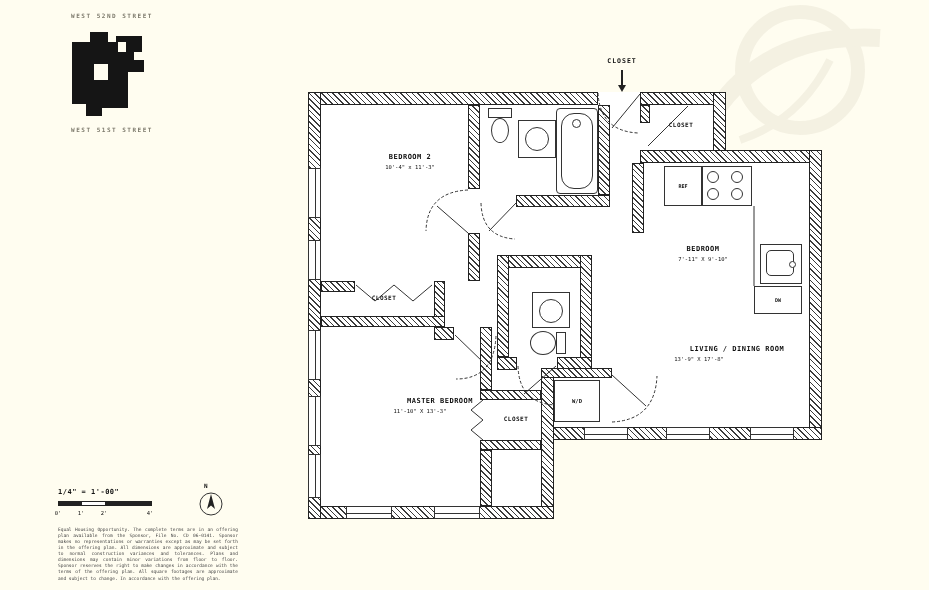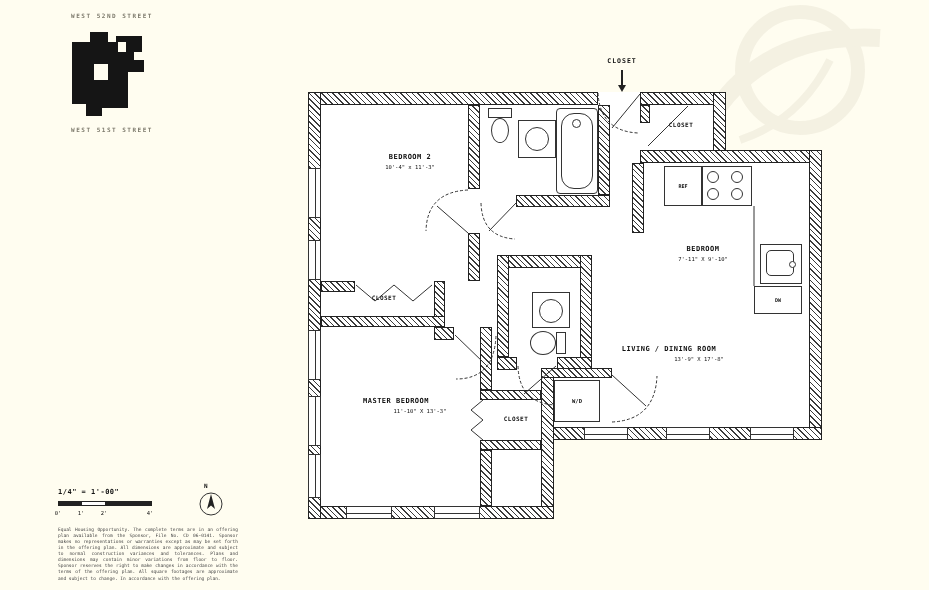--- a/index.html
+++ b/index.html
@@ -180,24 +180,24 @@
 <span class="lbl" style="left:410px;top:153px;text-align:right;">BEDROOM 2</span>
 <span class="lbl dim" style="left:410px;top:164px;">10'-4" x 11'-3"</span>
 
 <span class="lbl closet-lbl" style="left:384px;top:294px;">CLOSET</span>
 
 <span class="lbl closet-lbl" style="left:681px;top:121px;">CLOSET</span>
 
 <span class="lbl" style="left:703px;top:245px;">BEDROOM</span>
 <span class="lbl dim" style="left:703px;top:256px;">7'-11" X 9'-10"</span>
 
-<span class="lbl" style="left:669px;top:345px;">LIVING / DINING ROOM</span>
+<span class="lbl" style="left:737px;top:345px;">LIVING / DINING ROOM</span>
 <span class="lbl dim" style="left:699px;top:356px;">13'-9" X 17'-8"</span>
 
-<span class="lbl" style="left:396px;top:397px;">MASTER BEDROOM</span>
+<span class="lbl" style="left:440px;top:397px;">MASTER BEDROOM</span>
 <span class="lbl dim" style="left:420px;top:408px;">11'-10" X 13'-3"</span>
 
 <span class="lbl closet-lbl" style="left:516px;top:415px;">CLOSET</span>
 
 <span class="scale-label" style="left:58px;top:488px;">1/4" = 1'-00"</span>
 <div class="scalebar" style="left:58px;top:501px;width:94px;">
   <div class="seg" style="left:0;width:23px;"></div>
   <div class="seg" style="left:46px;width:46px;"></div>
 </div>
 <span class="tick" style="left:58px;top:510px;">0'</span>

